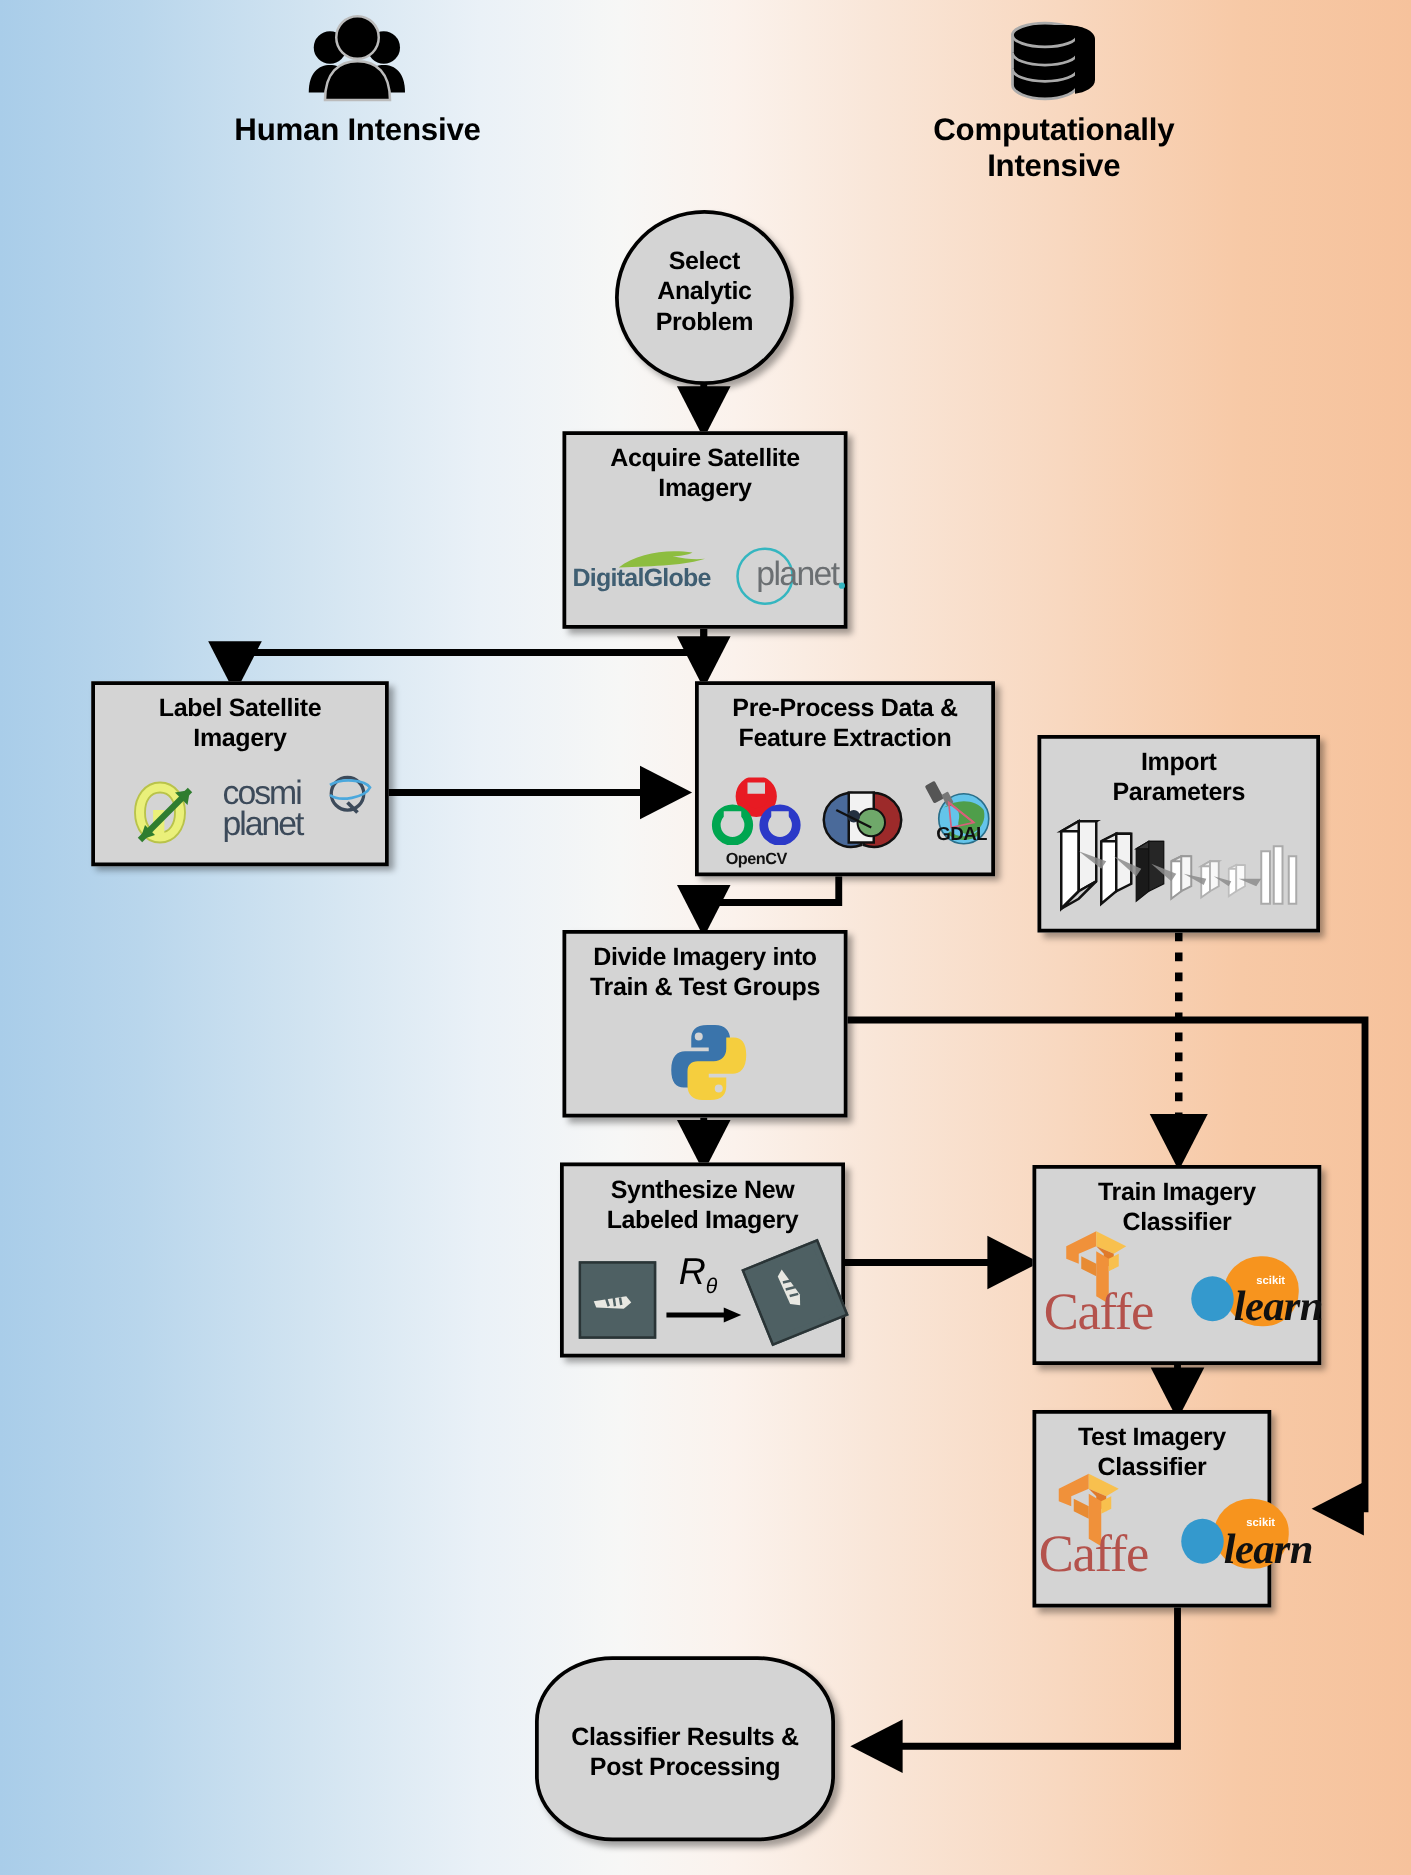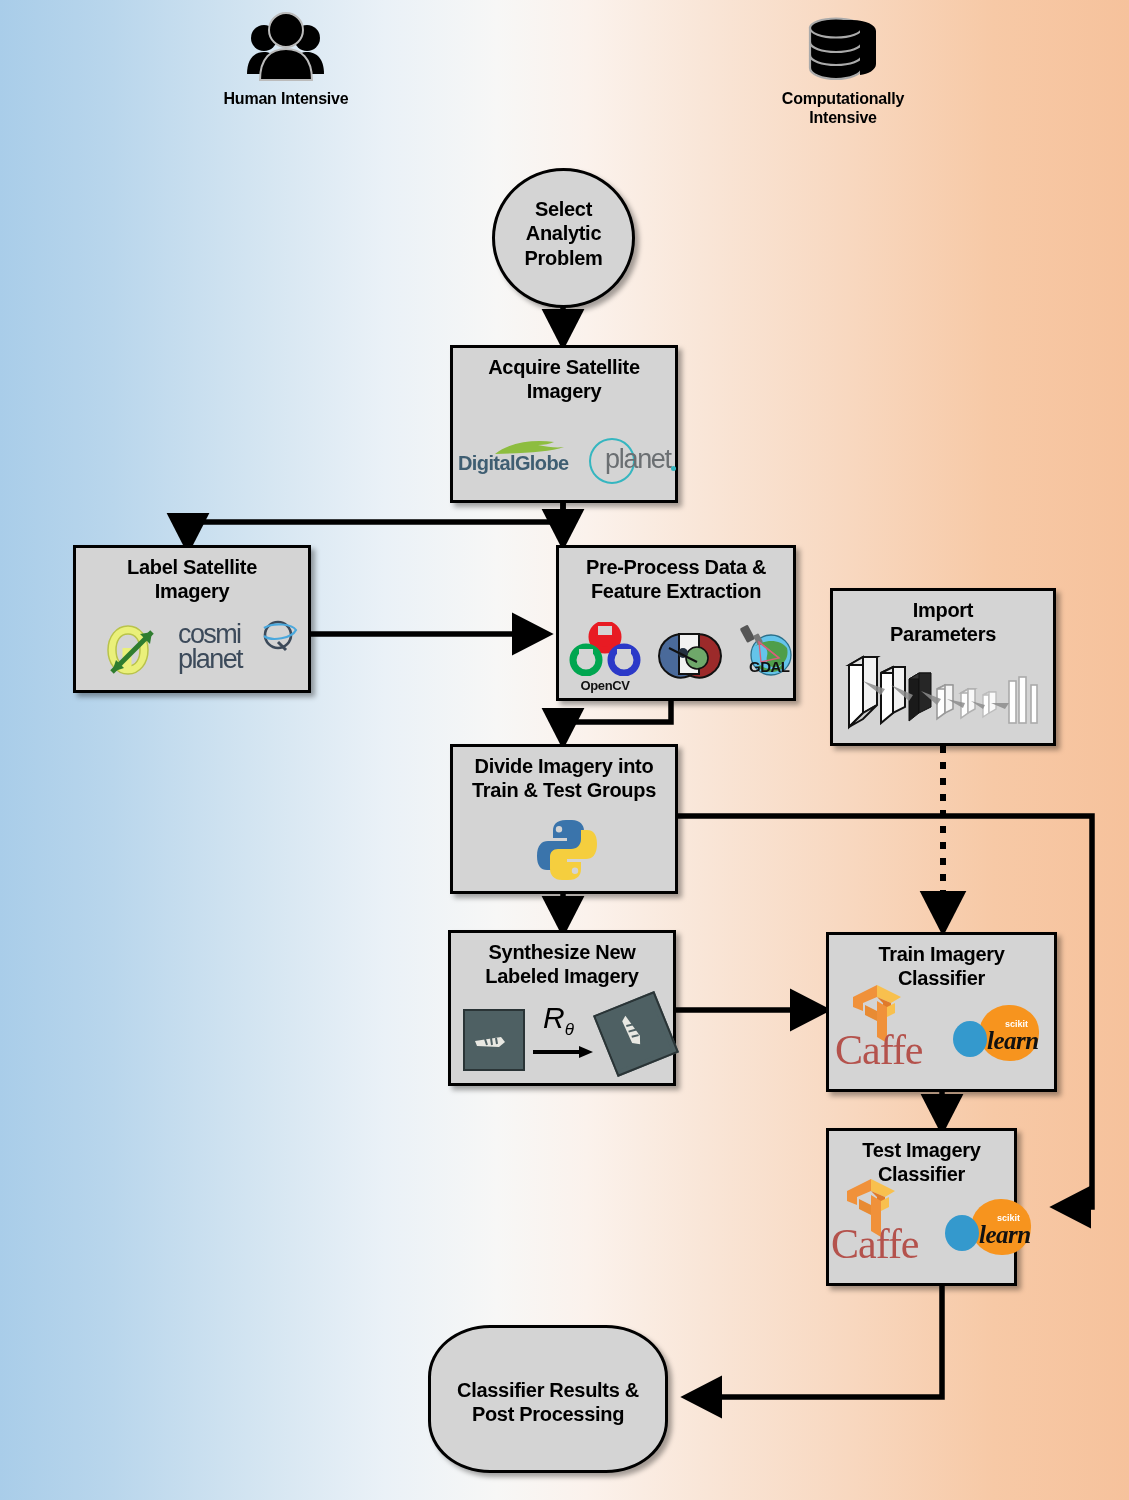--- a/index.html
+++ b/index.html
@@ -9,21 +9,21 @@
     background:linear-gradient(to right,
       #a9cde9 0%, #b9d6ec 10%, #d2e4f1 22%, #eaf1f7 34%,
       #f7f7f6 44%, #fbf2ec 52%, #f9e6d8 62%,
       #f8d8c0 75%, #f7c9a6 88%, #f6c29c 100%);
     position:relative;
   }
   .canvas{position:absolute;inset:0;}
   svg.wires{position:absolute;left:0;top:0;width:1129px;height:1500px;overflow:visible;}
 
   .hdr{position:absolute;text-align:center;color:#000;font-weight:bold;
-       font-size:16px;line-height:1.16;letter-spacing:-0.2px;}
+       font-size:25px;line-height:1.16;letter-spacing:-0.2px;}
   .hdr-icon{display:block;margin:0 auto 6px auto;}
 
   .node{position:absolute;background:#d4d4d4;border:3px solid #000;
         box-shadow:4px 4px 5px rgba(0,0,0,0.35);box-sizing:border-box;}
   .node .ttl{position:absolute;left:0;right:0;top:7px;text-align:center;
              font-weight:bold;font-size:20px;line-height:1.22;color:#000000;
              letter-spacing:-0.3px;}
   .node.circ{border-radius:50%;}
   .node.term{border-radius:62px/52px;}
   .logos{position:absolute;left:0;right:0;bottom:6px;height:58px;}
@@ -55,21 +55,21 @@
 
   
   .caffe-txt{font-family:"Liberation Serif",serif;font-size:42px;color:#b4524c;
              letter-spacing:-1px;line-height:1;}
   
   .sk-blob{position:absolute;background:#f7941e;border-radius:50% 50% 48% 52%/52% 48% 50% 50%;}
   .sk-dot{position:absolute;background:#3499cd;border-radius:50%;}
   .sk-scikit{position:absolute;font-family:"Liberation Sans",sans-serif;
              font-size:9px;color:#fff;font-weight:bold;}
   .sk-learn{position:absolute;font-family:"Liberation Serif",serif;font-style:italic;
-            font-weight:bold;font-size:25px;color:#111;letter-spacing:-0.5px;}
+            font-weight:bold;font-size:34px;color:#111;letter-spacing:-0.5px;}
 
   
   .chip{position:absolute;background:#4e6063;border:2px solid #2a3436;}
   .rtheta{position:absolute;font-family:Liberation Sans, sans-serif;font-style:italic;
           font-size:30px;color:#000;}
   .rtheta sub{font-size:17px;}
 </style>
 </head>
 <body>
 

